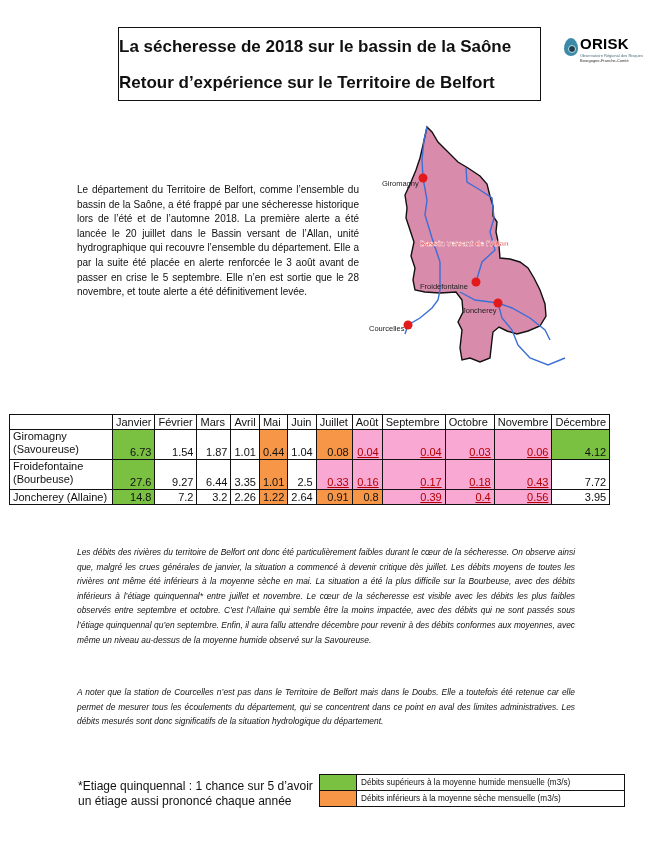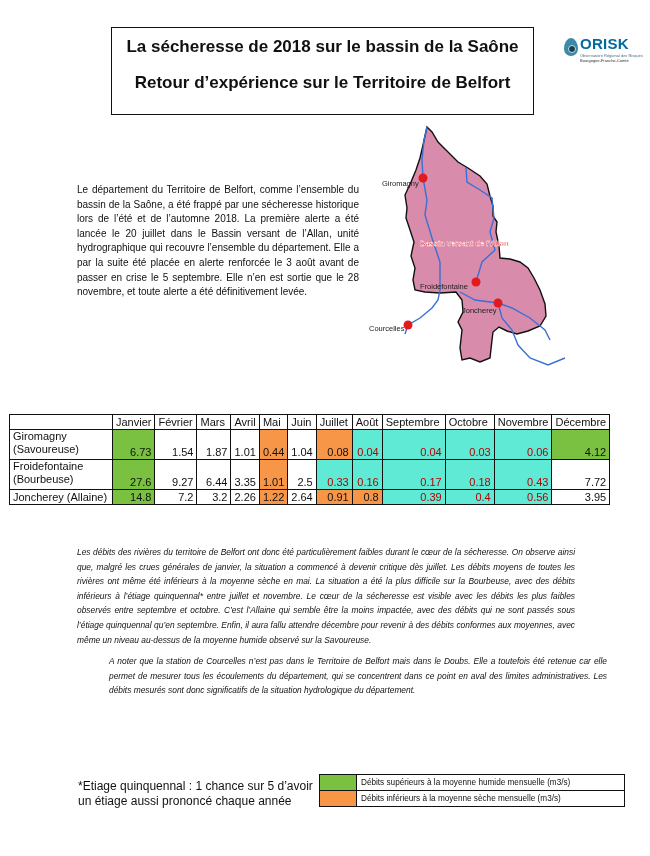--- a/index.html
+++ b/index.html
@@ -2,36 +2,36 @@
 <html><head>
 <meta charset="utf-8">
 <style>
   * { box-sizing: border-box; margin: 0; padding: 0; }
   body {
     width: 650px; height: 856px; background: #ffffff;
     font-family: "Liberation Sans", sans-serif; color: #111;
     position: relative; overflow: hidden;
   }
   .title-box {
-    position: absolute; left: 111px; top: 27px; width: 423px; height: 88px;
-    border: 1.5px solid #111; text-align: center;
+    position: absolute; left: 118px; top: 27px; width: 423px; height: 74px;
+    border: 1.5px solid #111; text-align: left;
   }
   .title-box .t1 { position: absolute; left: 0; right: 0; top: 9px; font-size: 17px; font-weight: bold; }
   .title-box .t2 { position: absolute; left: 0; right: 0; top: 45px; font-size: 17px; font-weight: bold; }
 
   .logo { position: absolute; left: 562px; top: 32px; width: 70px; height: 36px; }
   .logo .drop {
     position: absolute; left: 2px; top: 6px; width: 14px; height: 18px;
     background: #3a8aa8; border-radius: 50% 50% 50% 50% / 60% 60% 40% 40%;
   }
   .logo .drop::after {
     content: ""; position: absolute; left: 4px; top: 7px; width: 6px; height: 6px;
     border-radius: 50%; background: #1d3d4d; border: 1px solid #bfe1ee;
   }
-  .logo .name { position: absolute; left: 18px; top: 3px; font-size: 15px; font-weight: bold; color: #0369a1; letter-spacing: 0.3px; }
+  .logo .name { position: absolute; left: 18px; top: 3px; font-size: 15px; font-weight: bold; color: #000000; letter-spacing: 0.3px; }
   .logo .sub { position: absolute; left: 18px; top: 21px; font-size: 4px; color: #4a6f80; white-space: nowrap; }
   .logo .sub2 { position: absolute; left: 18px; top: 26px; font-size: 4px; color: #333; white-space: nowrap; }
 
   .intro {
     position: absolute; left: 77px; top: 183px; width: 282px;
     font-size: 10px; line-height: 14.6px; text-align: justify;
   }
 
   .map { position: absolute; left: 355px; top: 110px; width: 215px; height: 270px; }
 
@@ -41,28 +41,28 @@
   }
   table.data td, table.data th {
     border: 1px solid #111; padding: 0 3px; font-weight: normal;
     text-align: right; vertical-align: bottom; height: 15px; line-height: 13px;
   }
   table.data th { text-align: left; vertical-align: middle; }
   table.data td.station { text-align: left; }
   table.data tr.tall td { height: 30px; }
   .c-green { background: #7ac142; }
   .c-orange { background: #f79646; }
-  .c-red { background: #5eead4; color: #b30000; }
+  .c-red { background: #f9a8d4; color: #b30000; text-decoration: underline; }
 
   .para {
     position: absolute; left: 77px; width: 498px;
     font-size: 8.4px; line-height: 14.6px; text-align: justify; font-style: italic;
   }
   .p1 { top: 545px; }
-  .p2 { top: 654px; margin-left: 32px; }
+  .p2 { top: 685px; }
 
   .footnote {
     position: absolute; left: 78px; top: 779px; width: 240px;
     font-size: 12px; line-height: 14.5px; 
   }
 
   table.legend {
     position: absolute; left: 319px; top: 774px; border-collapse: collapse;
     font-size: 8.2px;
     padding-left: 16px;

